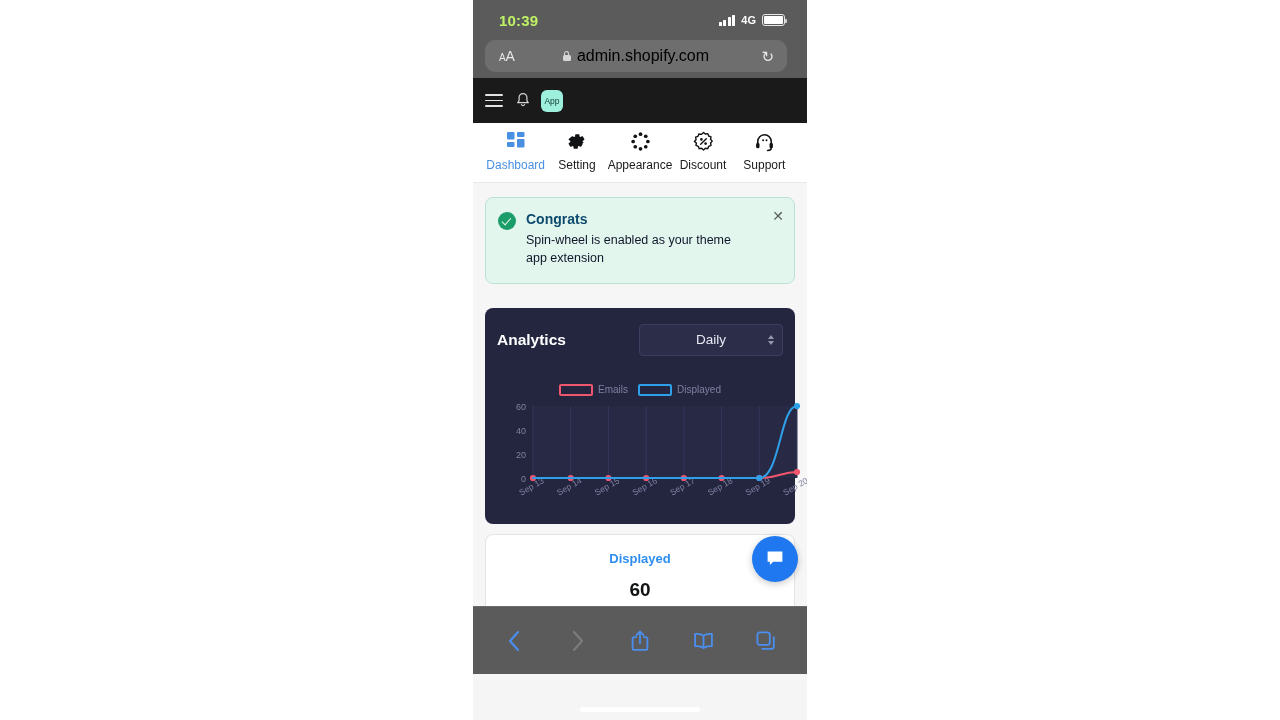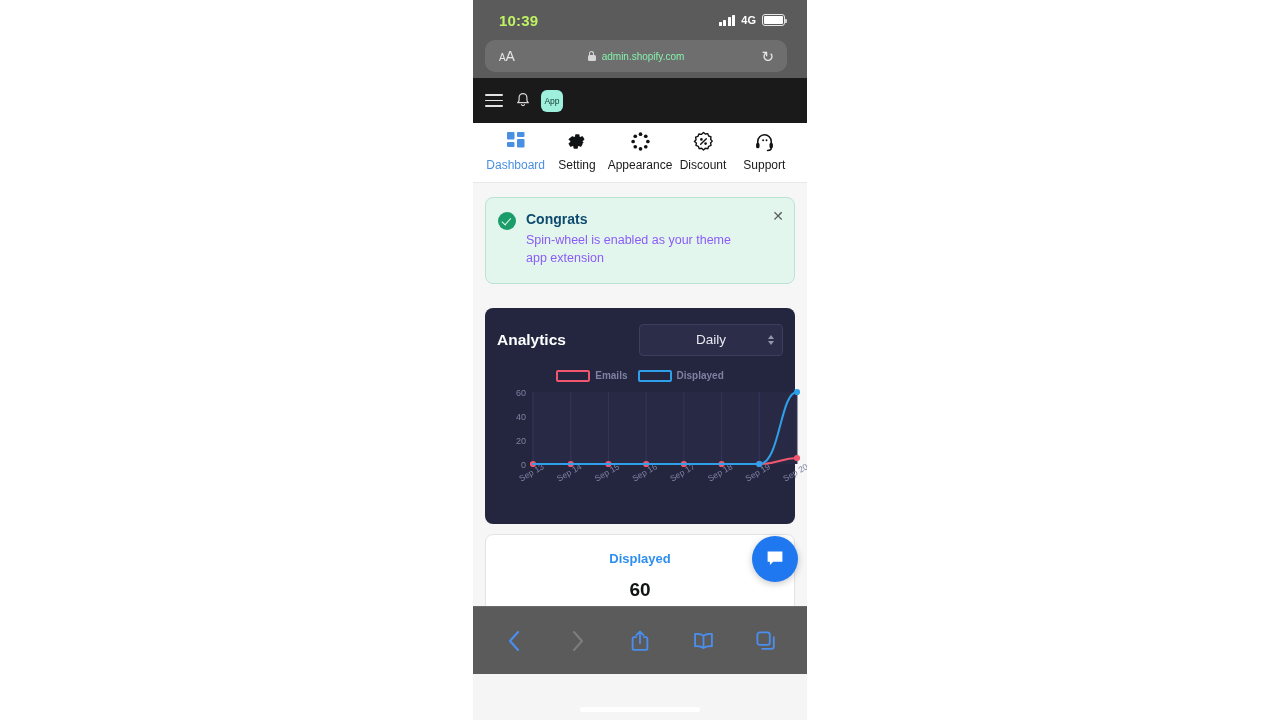--- a/index.html
+++ b/index.html
@@ -148,22 +148,22 @@
     content: "";
     position: absolute;
     left: 0;
     bottom: 0;
     width: 8px;
     height: 6px;
     background: #d6d6d6;
     border-radius: 1.5px;
   }
   .url-text {
-    color: #86efac;
-    font-size: 10px;
+    color: #000000;
+    font-size: 16px;
   }
   .reload-btn {
     position: absolute;
     right: 13px;
     color: #e6e6e6;
     font-size: 15px;
     line-height: 1;
   }
 
   
@@ -371,21 +371,21 @@
     transform: rotate(42deg);
   }
   .banner-title {
     font-size: 14px;
     font-weight: bold;
     color: #0c4a6e;
     margin-bottom: 5px;
   }
   .banner-sub {
     font-size: 12.5px;
-    color: #8b5cf6;
+    color: #0f172a;
     line-height: 1.42;
     max-width: 205px;
   }
   .banner-close {
     position: absolute;
     right: 10px;
     top: 11px;
     font-size: 14px;
     color: #5c5f62;
     line-height: 1;
@@ -443,22 +443,21 @@
     border-right: 3.5px solid transparent;
   }
   .sel-arrows i.up { border-bottom: 4px solid #9496ad; }
   .sel-arrows i.dn { border-top: 4px solid #9496ad; }
 
   .legend {
     display: flex;
     align-items: center;
     justify-content: center;
     gap: 10px;
-    margin-top: 14px;
-    font-weight: bold;
+    margin-top: 28px;
   }
   .legend-item {
     display: flex;
     align-items: center;
     gap: 5px;
   }
   .legend-swatch {
     width: 34px;
     height: 12px;
     border-radius: 2px;

